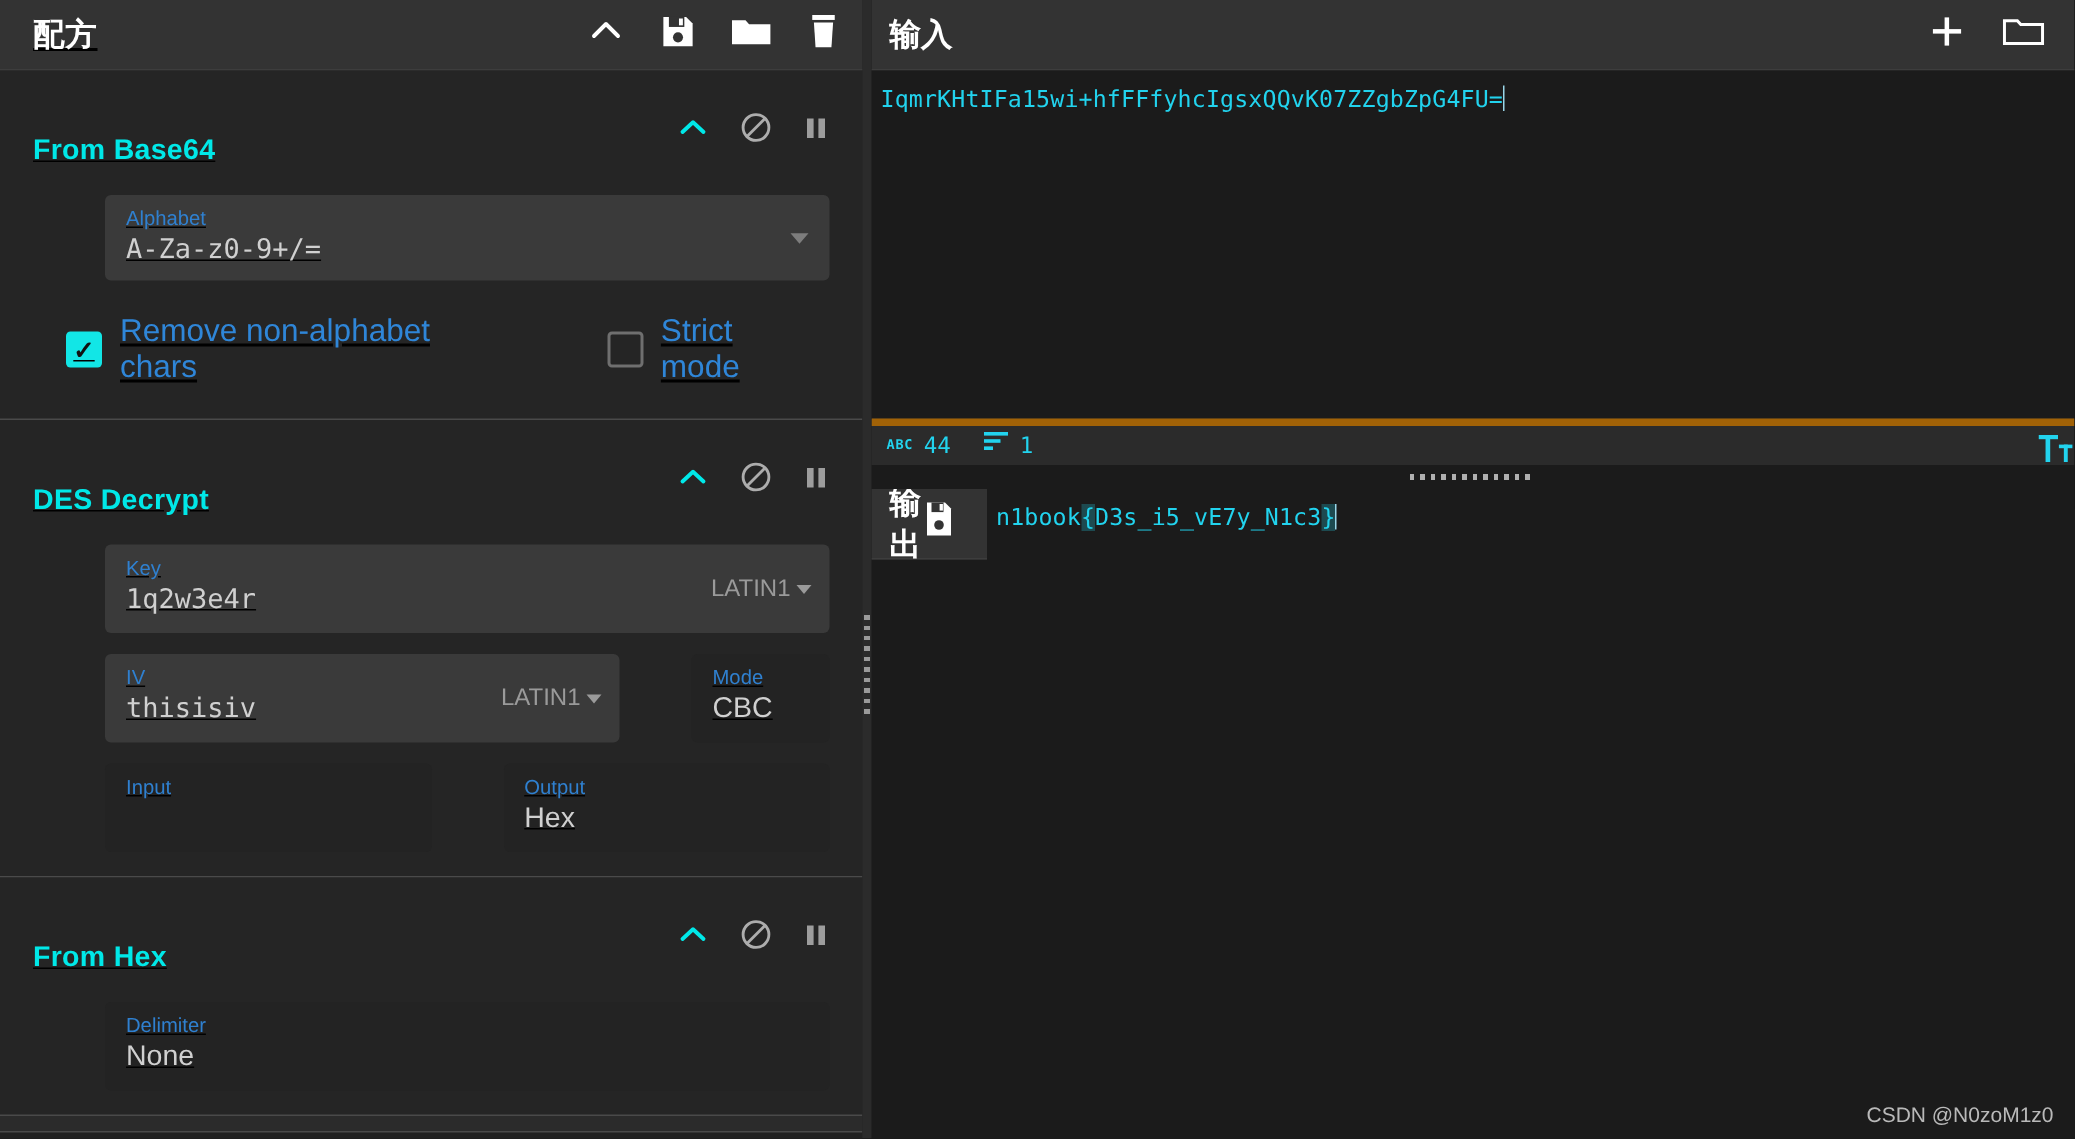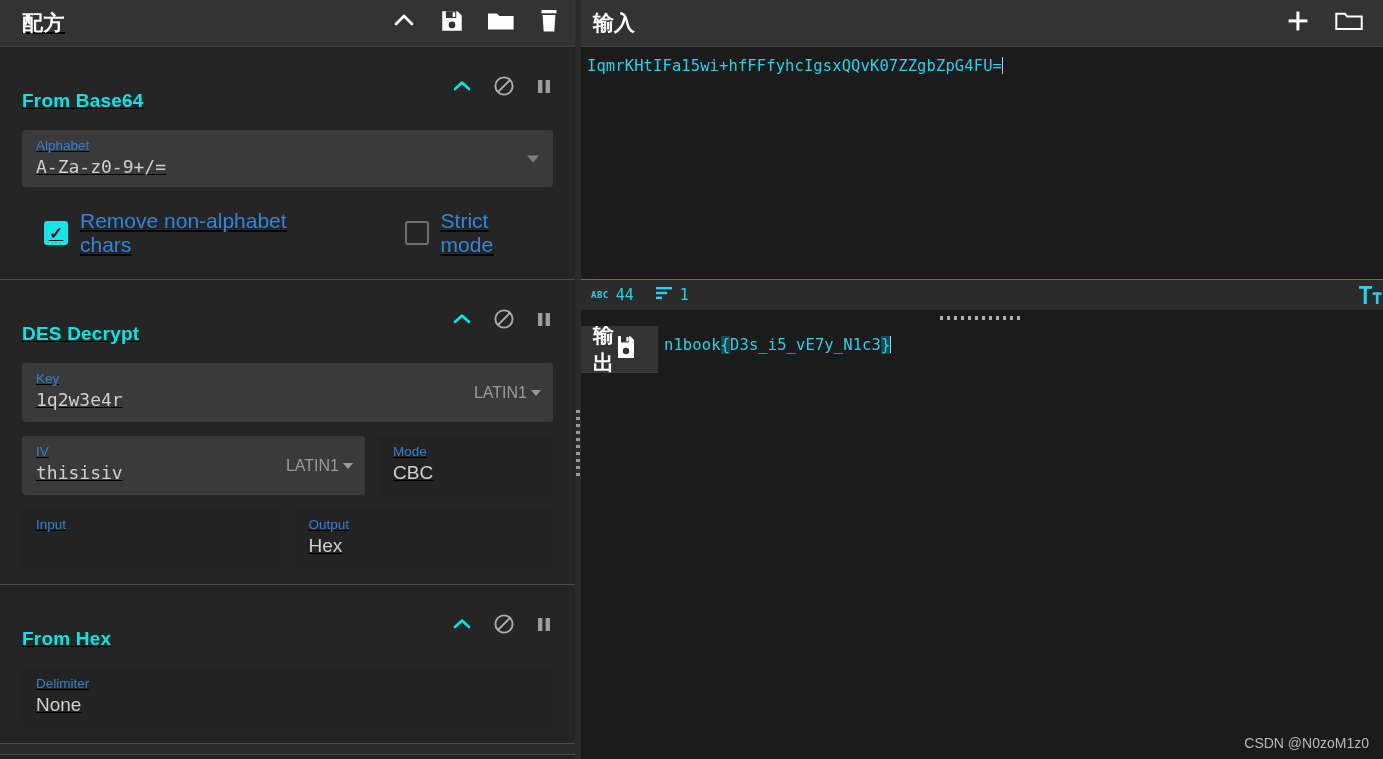--- a/index.html
+++ b/index.html
@@ -52,21 +52,21 @@
     letter-spacing: .2px;
     margin-top: 27px;
   }
   .op-icons { display: flex; align-items: center; gap: 20px; }
 
   .op-body { padding: 0 22px; }
 
   .field {
     background: #3a3a3a; border-radius: 4px;
     padding: 8px 12px 8px 14px;
-    position: relative; margin-top: 8px;
+    position: relative; margin-top: 8px; margin-left: 48px;
   }
   .field.dark { background: #232323; }
   .field-label {
     color: #2f80d0; font-size: 13.5px; line-height: 16px;
     margin-bottom: 1px;
   }
   .field-value {
     color: #d0d0d0; font-size: 18px; line-height: 24px;
     font-family: "DejaVu Sans Mono", "Liberation Mono", monospace;
   }
@@ -81,21 +81,21 @@
     width: 0; height: 0;
     border-left: 5px solid transparent; border-right: 5px solid transparent;
     border-top: 6px solid #9a9a9a;
   }
   .sel-arrow {
     position: absolute; right: 14px; top: 50%; transform: translateY(-50%);
     width: 0; height: 0;
     border-left: 6px solid transparent; border-right: 6px solid transparent;
     border-top: 7px solid #7d7d7d;
   }
-  .row2 { display: flex; gap: 14px; margin-top: 8px; }
+  .row2 { display: flex; margin-top: 8px; }
   .row2 > .field { margin-top: 0; flex: 1; }
 
   .checkrow {
     display: flex; align-items: center;
     padding: 22px 22px 6px 22px; gap: 0;
   }
   .chk-item { display: flex; align-items: center; gap: 12px; }
   .chk-item.second { margin-left: 94px; }
   .chk {
     width: 24px; height: 24px; border-radius: 3px;
@@ -157,21 +157,21 @@
   }
   .caret {
     display: inline-block; width: 1px; height: 17px;
     background: #9ad6e8; vertical-align: -3px;
   }
   .brkt { background: #1d4a50; }
 
   .status-bar {
     flex: 0 0 31px; height: 31px;
     background: #2b2b2b;
-    border-top: 1px solid #a16207;
+    border-top: 5px solid #a16207;
     display: flex; align-items: center;
     padding: 0 0 0 10px;
     position: relative;
   }
   .st-item { display: flex; align-items: center; gap: 7px; margin-right: 22px; }
   .st-val {
     color: #22d3ee; font-size: 15px;
     font-family: "DejaVu Sans Mono", "Liberation Mono", monospace;
   }
   .abc-glyph {

